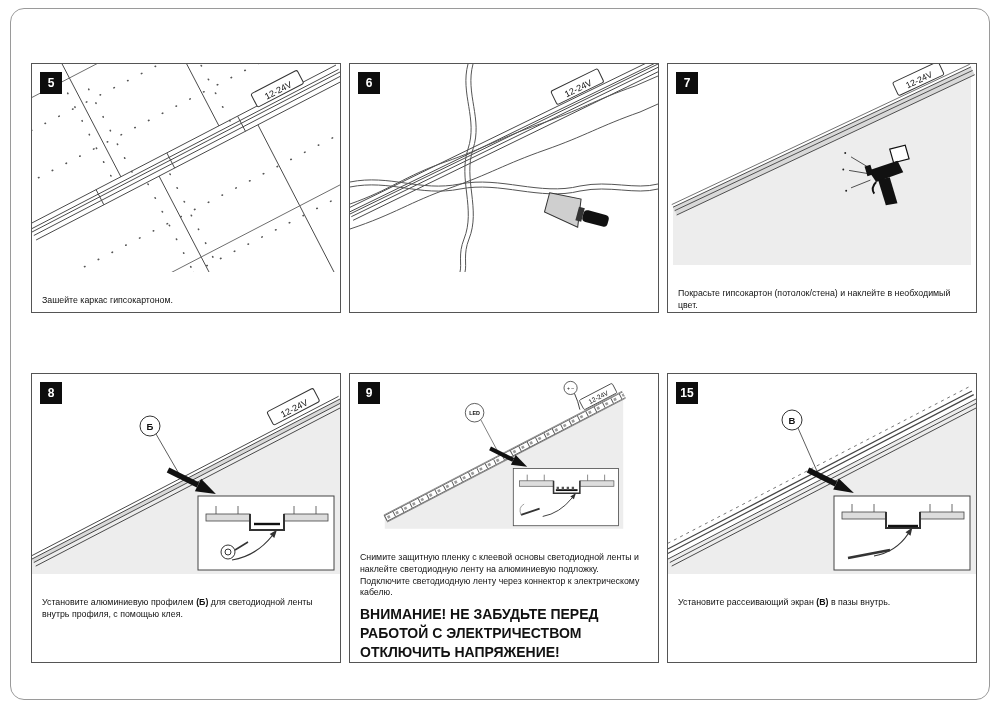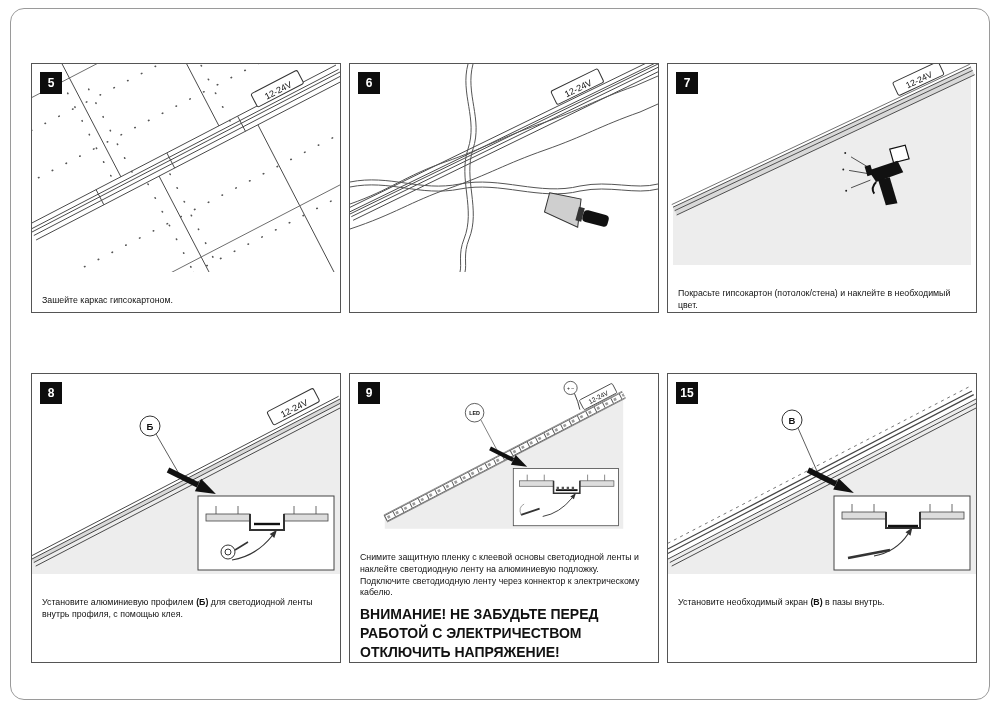--- a/index.html
+++ b/index.html
@@ -316,18 +316,18 @@
             <rect class="board" x="252" y="138" width="44" height="7"></rect>
             <path class="chan" d="M218,138 L218,154 L252,154 L252,138"></path>
             <line class="strip" x1="220" y1="152" x2="250" y2="152"></line>
             <path d="M180,184 L222,176" stroke="#333" stroke-width="2.5" fill="none"></path>
             <path class="curve" d="M206,182 Q228,178 240,160"></path>
             <polygon class="curve-head" points="242.5,161.7 237.5,158.3 244.4,153.4"></polygon>
           </g>
         </svg>
       </div>
       <div class="cap">
-        <span>Установите необходимый экран </span><b>(В)</b><span> в пазы внутрь.</span>
+        <span>Установите рассеивающий экран </span><b>(В)</b><span> в пазы внутрь.</span>
       </div>
     </section>
 
   </div>
 </div>
 
 </body></html>

